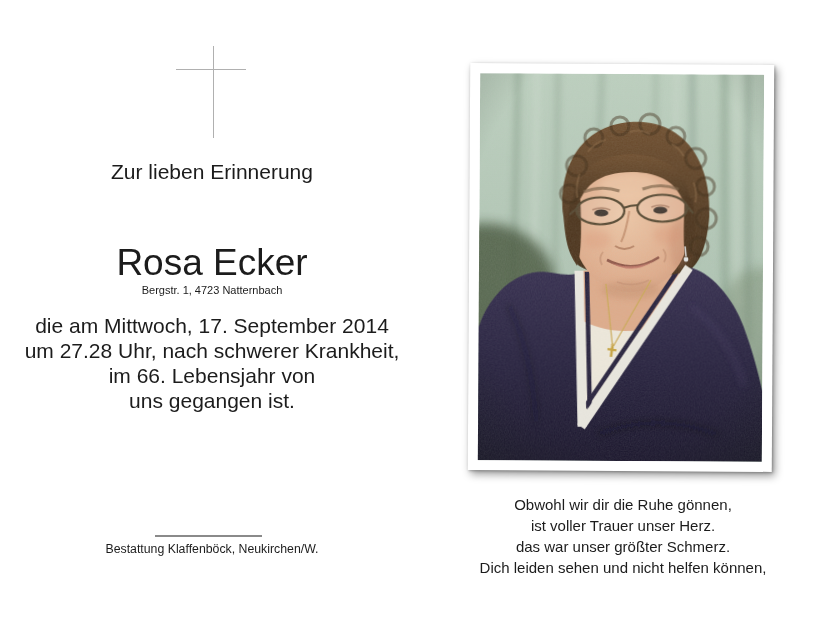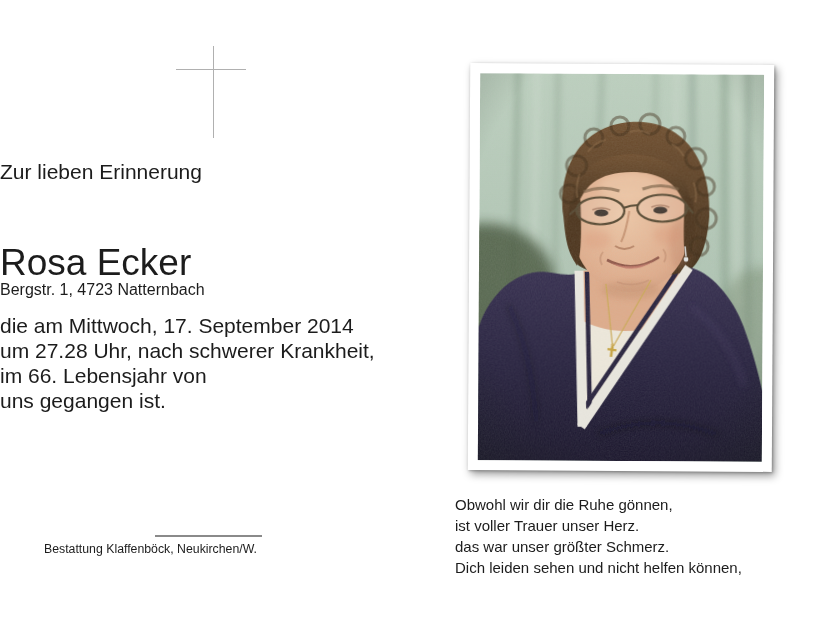--- a/index.html
+++ b/index.html
@@ -4,46 +4,46 @@
 <style>
   html, body { margin:0; padding:0; background:#ffffff; }
   .card {
     position:relative;
     width:827px; height:620px;
     background:#ffffff;
     font-family:"Liberation Sans", sans-serif;
     color:#1c1c1c;
     overflow:hidden;
   }
-  .centered-block { position:absolute; left:0; width:424px; text-align:left; }
+  .centered-block { position:absolute; left:0; width:424px; text-align:center; }
 
   .memorial-cross { position:absolute; left:173px; top:42px; width:80px; height:100px; }
 
   .memorial-header { top:156px; font-size:21px; line-height:32px; }
   .deceased-name   { top:245px; font-size:37px; line-height:35px; }
-  .deceased-address{ top:281px; font-size:16px; line-height:18px; }
+  .deceased-address{ top:281px; font-size:11px; line-height:18px; }
   .obituary        { top:313px; font-size:21px; line-height:25px; }
 
   .divider {
     position:absolute; left:155px; top:535px;
     width:107px; height:2px; background:#8a8a8a;
   }
-  .funeral-home { top:542px; font-size:12.3px; line-height:15px;padding-left:44px; }
+  .funeral-home { top:542px; font-size:12.3px; line-height:15px; }
 
   .photo-frame {
     position:absolute; left:469px; top:64px;
     background:#ffffff; padding:10px;
     box-shadow: 3px 4px 8px rgba(0,0,0,0.40), 1px 1px 3px rgba(0,0,0,0.28);
     transform: rotate(0.35deg);
   }
   .photo-frame svg { display:block; }
 
   .poem {
     position:absolute; left:455px; top:494px; width:336px;
-    text-align:left; font-size:15px; line-height:21px;
+    text-align:center; font-size:15px; line-height:21px;
   }
 </style>
 </head>
 <body>
 
 <div class="card">
 
   <svg class="memorial-cross" viewBox="0 0 80 100" xmlns="http://www.w3.org/2000/svg" aria-hidden="true">
     <defs>
       <linearGradient id="crossV" x1="0" y1="0" x2="0" y2="1">

